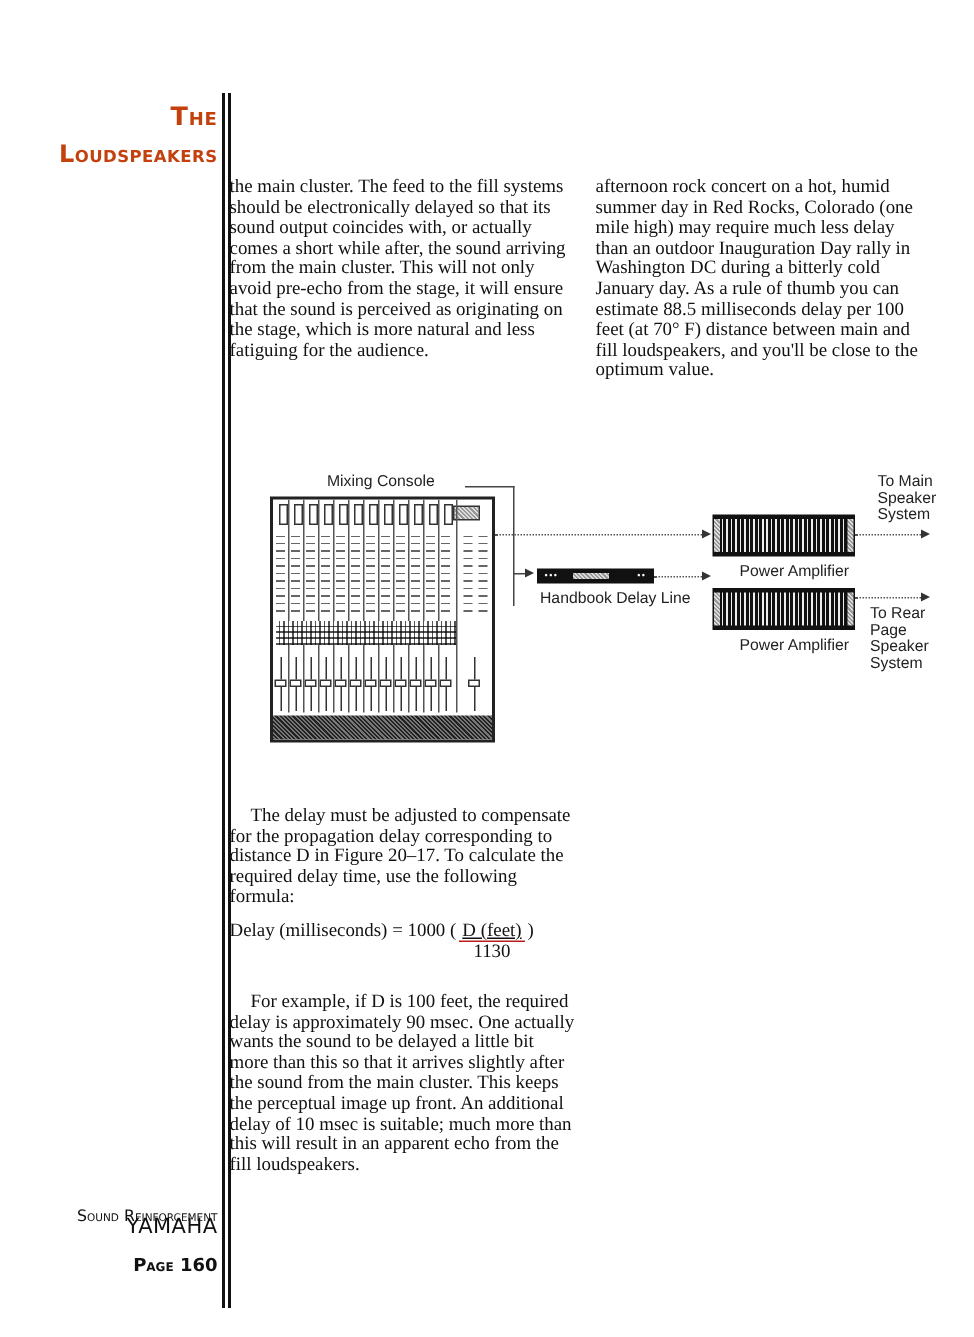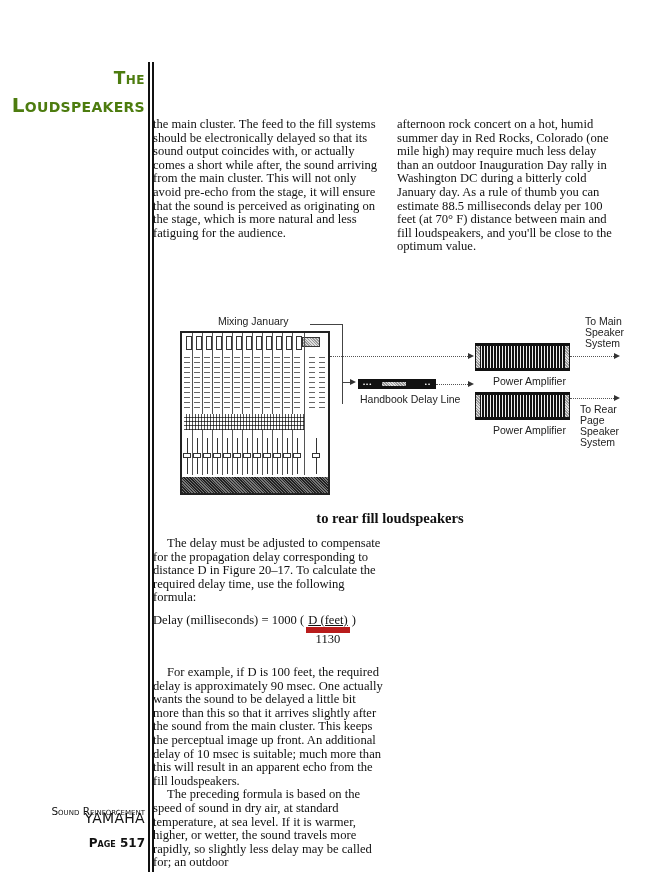--- a/index.html
+++ b/index.html
@@ -1,23 +1,23 @@
 <!DOCTYPE html>
 <html><head>
 <meta charset="utf-8">
 <style>
   html, body { margin:0; padding:0; background:#fff; }
   body { width:649px; height:891px; position:relative; overflow:hidden;
          font-family:"Liberation Serif","DejaVu Serif",serif; color:#111; }
 
   
   .sect-title { position:absolute; right:504px; text-align:right;
-                font-family:"DejaVu Sans","Liberation Sans",sans-serif; font-weight:bold; color:#4d7c0f; }
+                font-family:"DejaVu Sans","Liberation Sans",sans-serif; font-weight:bold; color:#c2410c; }
   .sect-the { top:68px; font-size:17px; letter-spacing:0.5px; }
-  .sect-loud { top:93px; font-size:20px; letter-spacing:0.3px; }
+  .sect-loud { top:93px; font-size:16px; letter-spacing:0.3px; }
   .sc { font-variant:small-caps; }
 
   
   .vrule { position:absolute; top:62px; width:1.5px; background:#111; height:810px; }
   .vr1 { left:148px; }
   .vr2 { left:152px; }
 
   
   .col { position:absolute; font-size:12.6px; line-height:13.6px; }
   .col p { margin:0; }
@@ -63,21 +63,21 @@
   .ddl .d1 { position:absolute; left:5px; top:3px; color:#fff; font-size:6px; line-height:4px; letter-spacing:1px; }
   .ddl .d2 { position:absolute; left:24px; top:3px; width:24px; height:4px;
            background:repeating-linear-gradient(45deg,#999 0 1px,#ddd 1px 2px); }
   .ddl .d3 { position:absolute; right:5px; top:3px; color:#fff; font-size:6px; line-height:4px; letter-spacing:1px; }
 
   .caption { position:absolute; left:150px; top:510px; width:480px; text-align:center;
              font-weight:bold; font-size:14.5px; line-height:17px; }
 
   .formula { display:flex; align-items:flex-start; margin:9px 0 20px 0; }
   .frac { display:inline-flex; flex-direction:column; align-items:center; margin:0 2px; }
-  .frac .num { border-bottom:6px solid #b91c1c; padding:0 2px; line-height:13px;text-decoration:underline; }
+  .frac .num { border-bottom:1px solid #b91c1c; padding:0 2px; line-height:13px;text-decoration:underline; }
   .frac .den { line-height:13px; }
 
   .footer { position:absolute; right:504px; text-align:right;
             font-family:"DejaVu Sans","Liberation Sans",sans-serif; color:#111; }
   .f1 { top:810px; font-size:14px; font-weight:normal; letter-spacing:0.3px; }
   .f2 { top:805px; font-size:10.5px; font-variant:small-caps; }
   .f3 { top:869px; font-size:11px;margin-top:32px; }
   .f4 { top:836px; font-size:12px; font-weight:bold; font-variant:small-caps; }
 </style>
 </head>
@@ -91,21 +91,21 @@
 
 <div class="col colA">
   <p>the main cluster. The feed to the fill systems should be electronically delayed so that its sound output coincides with, or actually comes a short while after, the sound arriving from the main cluster. This will not only avoid pre-echo from the stage, it will ensure that the sound is perceived as originating on the stage, which is more natural and less fatiguing for the audience.</p>
 </div>
 
 <div class="col colB">
   <p>afternoon rock concert on a hot, humid summer day in Red Rocks, Colorado (one mile high) may require much less delay than an outdoor Inauguration Day rally in Washington DC during a bitterly cold January day. As a rule of thumb you can estimate 88.5 milliseconds delay per 100 feet (at 70° F) distance between main and fill loudspeakers, and you'll be close to the optimum value.</p>
 </div>
 
 <div class="diagram">
-  <div class="lbl" style="left:48px;top:6px;">Mixing January</div>
+  <div class="lbl" style="left:48px;top:6px;">Mixing Console</div>
 
   <div class="console">
     <div class="meter" style="left:4px"></div>
       <div class="meter" style="left:14px"></div>
     <div class="meter" style="left:24px"></div>
       <div class="meter" style="left:34px"></div>
     <div class="meter" style="left:44px"></div>
       <div class="meter" style="left:54px"></div>
     <div class="meter" style="left:64px"></div>
       <div class="meter" style="left:74px"></div>
@@ -206,33 +206,31 @@
   <div class="dotted" style="left:400px;top:46px;width:46px;"></div>
   <div class="arrow" style="left:444px;top:43px;"></div>
   <div class="lbl" style="left:415px;top:6px;width:50px;">To Main Speaker System</div>
 
   <div class="dotted" style="left:400px;top:88px;width:46px;"></div>
   <div class="arrow" style="left:444px;top:85px;"></div>
   <div class="lbl" style="left:410px;top:94px;width:60px;">To Rear Page Speaker System</div>
 </div>
 
 <div class="caption">
-  <div>to rear fill loudspeakers</div>
 </div>
 
 <div class="col colC">
   <p class="ind">The delay must be adjusted to compensate for the propagation delay corresponding to distance D in Figure 20–17. To calculate the required delay time, use the following formula:</p>
   <div class="formula">
     <span>Delay (milliseconds) = 1000 (</span>
     <span class="frac">
       <span class="num">D (feet)</span>
       <span class="den">1130</span>
     </span>
     <span>)</span>
   </div>
   <p class="ind">For example, if D is 100 feet, the required delay is approximately 90 msec. One actually wants the sound to be delayed a little bit more than this so that it arrives slightly after the sound from the main cluster. This keeps the perceptual image up front. An additional delay of 10 msec is suitable; much more than this will result in an apparent echo from the fill loudspeakers.</p>
-  <p class="ind">The preceding formula is based on the speed of sound in dry air, at standard temperature, at sea level. If it is warmer, higher, or wetter, the sound travels more rapidly, so slightly less delay may be called for; an outdoor</p>
 </div>
 
 <div class="footer f1">YAMAHA</div>
 <div class="footer f2">Sound Reinforcement</div>
 <div class="footer f3">Handbook</div>
-<div class="footer f4">Page 517</div>
+<div class="footer f4">Page 160</div>
 
 </body></html>

